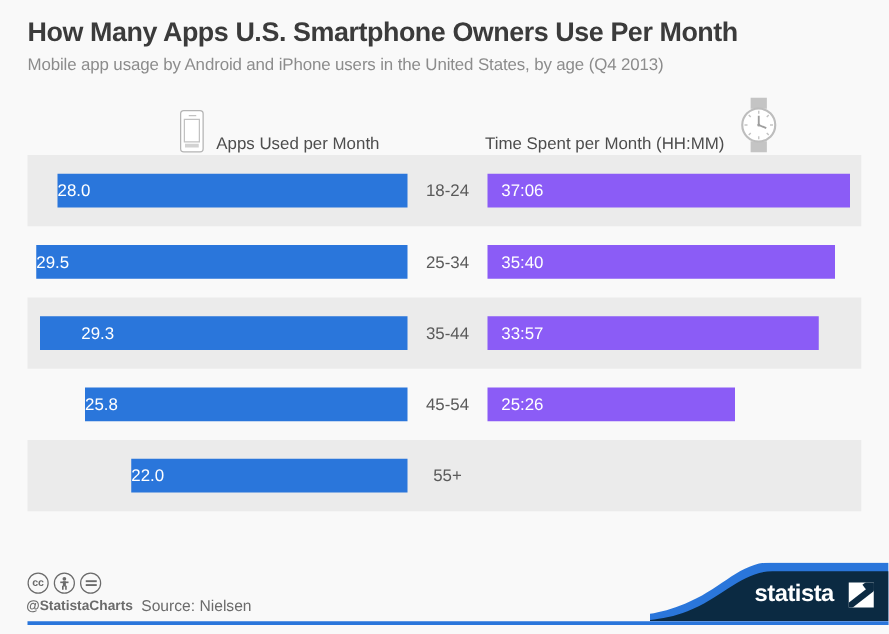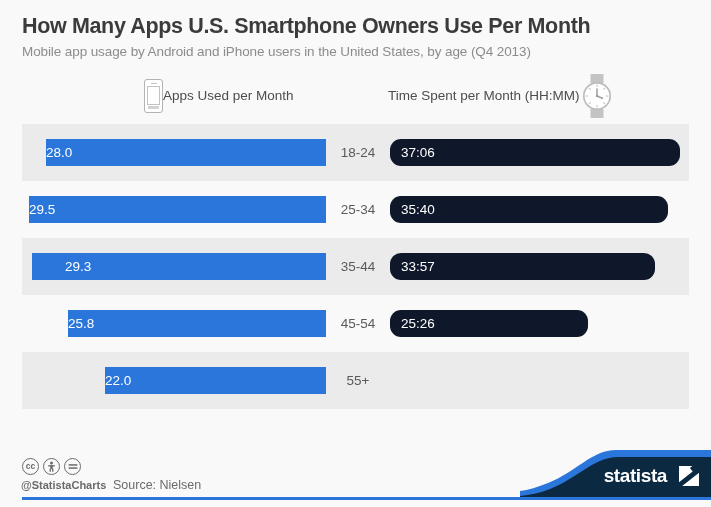--- a/index.html
+++ b/index.html
@@ -37,21 +37,22 @@
 
   
   .colheads {
     position: relative;
     height: 52px;
     margin-top: 11px;
   }
   .chead {
     position: absolute;
     display: flex;
-    align-items: center;
+    align-items: flex-end;
+    gap: 10px;
     top: 0;
     height: 52px;
   }
   .chead-apps { left: 144px; }
   .chead-time { left: 388px; }
   .chead-label {
     font-size: 13.5px;
     color: #4d4d4d;
     white-space: nowrap;
   }
@@ -122,24 +123,23 @@
     display: flex;
     align-items: center;
     box-sizing: border-box;
   }
   .bar-blue {
     background: #2a76db;
     justify-content: flex-start;
     padding-right: 10px;
   }
   .bar-green {
-    background: #0f172a;
+    background: #8b5cf6;
     justify-content: flex-start;
     padding-left: 11px;
-    border-radius: 11px;
   }
   .bar-val {
     font-size: 13.5px;
     color: #ffffff;
     white-space: nowrap;
   }
   .age {
     position: absolute;
     top: 15px;
     height: 27px;

